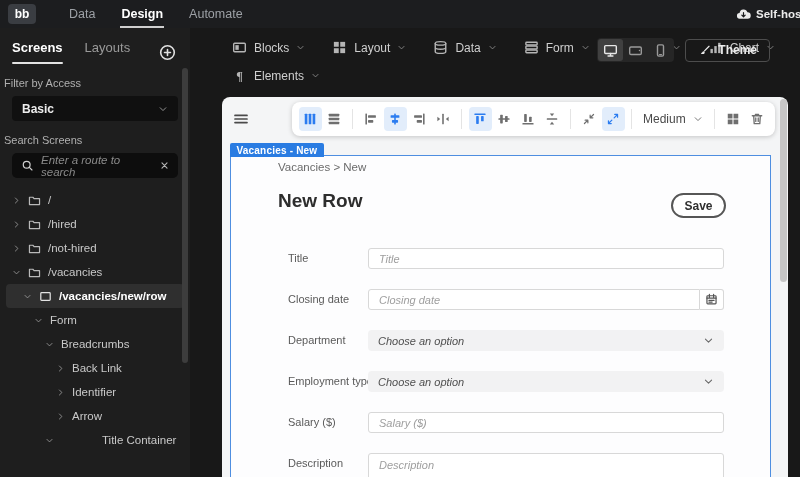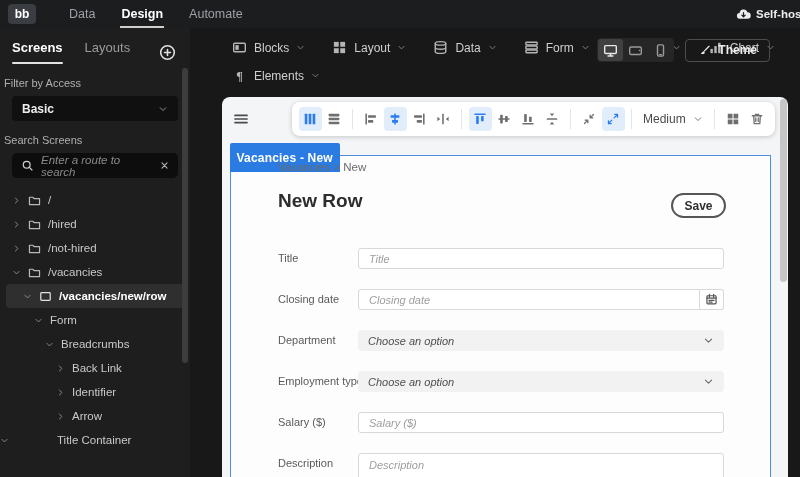--- a/index.html
+++ b/index.html
@@ -69,28 +69,28 @@
   .tb-btn.active{background:#e2edfb;color:#2b7cf0}
   .tb-sep{width:1px;height:20px;background:#e4e4e4;margin:0 6px}
   .tb-size{display:flex;align-items:center;gap:7px;font-size:12px;color:#494949;padding:0 5px;cursor:pointer}
   .tb-size .chev{width:10px;height:10px;color:#6f6f6f}
   .dots{position:absolute;left:535px;top:13px;width:16px;height:16px;color:#555;cursor:pointer}
   .cv-scroll{position:absolute;right:1px;top:2px;width:7px;height:183px;background:#c6c6c6;border-radius:4px;cursor:pointer}
 
   
   .page{position:absolute;left:8px;top:58px;width:541px;height:620px;background:#fdfdfe;
         border:1.5px solid #4e8ee0;box-sizing:border-box}
-  .sel-tab{position:absolute;top:-13px;left:-1.5px;height:29px;background:#2a7ce2;color:#fff;font-size:12px;
+  .sel-tab{position:absolute;top:-13px;left:-1.5px;height:14px;background:#2a7ce2;color:#fff;font-size:10px;
            font-weight:bold;display:flex;align-items:center;padding:0 7px;border-radius:2px 2px 0 0;letter-spacing:.2px}
   .breadcrumb{position:absolute;left:47px;top:5px;font-size:11.5px;color:#6b6b6b}
   .heading{position:absolute;left:47px;top:34px;font-size:19px;font-weight:bold;color:#2d2d2d}
   .save-btn{position:absolute;right:44px;top:37px;width:55px;height:25px;border:2px solid #565656;border-radius:14px;
             display:flex;align-items:center;justify-content:center;font-size:12px;font-weight:bold;color:#2f2f2f;
             background:#fff;box-sizing:border-box;cursor:pointer}
-  .field-row{position:absolute;left:47px;right:46px;height:39px}
+  .field-row{position:absolute;left:57px;right:46px;height:39px}
   .f-label{position:absolute;left:0;top:0;line-height:21px;font-size:11px;color:#5a5a5a}
   .f-control{position:absolute;left:80px;right:0;top:0}
   .f-input,.f-select,.f-area{box-sizing:border-box;font-size:11px;font-style:italic;display:flex;align-items:center;
             padding:0 10px;border-radius:3px;cursor:text}
   .f-input{height:21px;border:1px solid #d8d8d8;background:#fff;color:#9e9e9e}
   .f-select{height:21px;background:#f2f2f3;color:#4f4f4f;cursor:pointer;border-radius:4px}
   .f-select .chev{margin-left:auto;width:11px;height:11px;color:#666;font-style:normal}
   .f-area{height:60px;border:1px solid #d8d8d8;background:#fff;color:#9e9e9e;align-items:flex-start;padding-top:5px}
   .date-wrap{display:flex}
   .date-wrap .f-input{flex:1;border-radius:3px 0 0 3px}
@@ -253,21 +253,21 @@
         <span>Identifier</span>
       </div>
       <div class="tree-row" style="padding-left: 56px;">
         <span class="icn chev" style="width: 9px; height: 9px;">
           <svg viewBox="0 0 16 16" fill="none" stroke="currentColor" stroke-width="1.5" stroke-linecap="round" stroke-linejoin="round">
             <path d="M6 3.5l4.5 4.5L6 12.5"></path>
           </svg>
         </span>
         <span>Arrow</span>
       </div>
-      <div class="tree-row" style=" gap: 48px;">
+      <div class="tree-row" style="padding-left: 45px; gap: 48px;">
         <span class="icn chev" style="width: 9px; height: 9px;">
           <svg viewBox="0 0 16 16" fill="none" stroke="currentColor" stroke-width="1.5" stroke-linecap="round" stroke-linejoin="round">
             <path d="M3.5 6l4.5 4.5L12.5 6"></path>
           </svg>
         </span>
         <span>Title Container</span>
       </div>
       <div class="tree-row" style="padding-left: 56px;"></div>
     </div>
   <div class="sb-scroll"></div>

